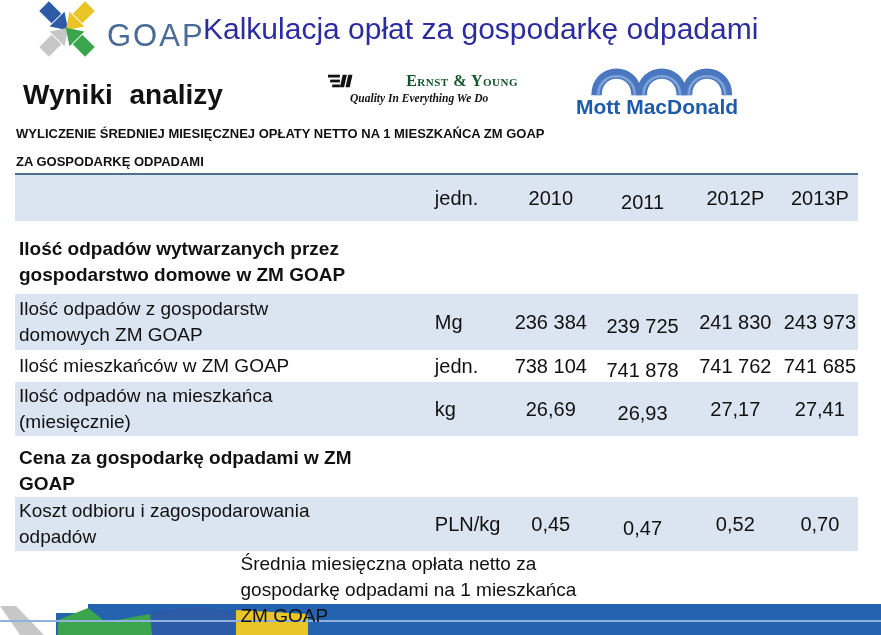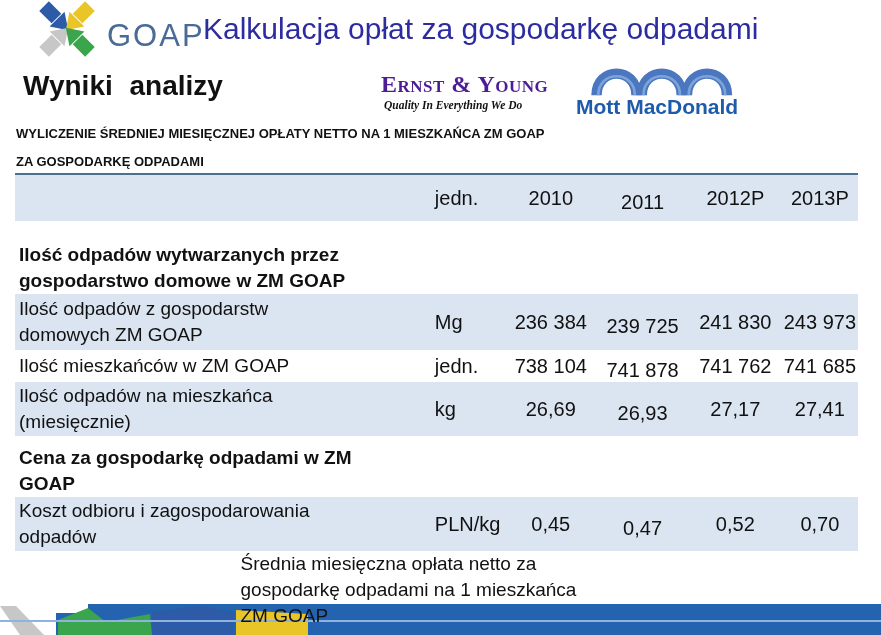--- a/index.html
+++ b/index.html
@@ -19,43 +19,43 @@
   *{margin:0;padding:0;box-sizing:border-box;}
   html,body{background:#ffffff;}
   body{font-family:"Liberation Sans", sans-serif;}
   .slide{position:relative;width:881px;height:635px;background:#ffffff;overflow:hidden;}
 
   
   .goap-logo{position:absolute;left:27px;top:-2px;width:80px;height:62px;}
   .goap-text{position:absolute;left:107px;top:18px;font-size:31px;letter-spacing:2px;color:var(--goap-text);}
   .slide-title{position:absolute;left:203px;top:12px;font-size:30px;color:var(--title-color);white-space:nowrap;}
 
-  .section-heading{position:absolute;left:23px;top:70px;font-size:28px;font-weight:bold;color:#111;word-spacing:9px;}
+  .section-heading{position:absolute;left:23px;top:79px;font-size:28px;font-weight:bold;color:#111;word-spacing:9px;}
 
   
   .ey{position:absolute;left:328px;top:71px;width:190px;}
   .ey-top{display:flex;align-items:center;gap:5px;}
-  .ey-name{font-family:"Liberation Serif", serif;font-weight:bold;font-variant:small-caps;font-size:24px;color:#4c1d95;white-space:nowrap;letter-spacing:.5px;margin-left:48px;}
-  .ey-tagline{font-family:"Liberation Serif", serif;font-style:italic;font-weight:bold;font-size:11.5px;color:#111;margin:1px 0 0 56px;white-space:nowrap;}
+  .ey-name{font-family:"Liberation Serif", serif;font-weight:bold;font-variant:small-caps;font-size:16px;color:#14532d;white-space:nowrap;letter-spacing:.5px;margin-left:48px;}
+  .ey-tagline{font-family:"Liberation Serif", serif;font-style:italic;font-weight:bold;font-size:11.5px;color:#111;margin:1px 0 0 22px;white-space:nowrap;}
 
   
   .mott{position:absolute;left:576px;top:56px;width:170px;}
   .mott-arches{display:block;margin-left:4px;}
   .mott-name{font-size:21px;font-weight:bold;color:var(--mott-blue);white-space:nowrap;margin-top:-1px;}
 
   
   .table-title{position:absolute;left:16px;top:120px;width:856px;font-size:13px;font-weight:bold;line-height:28px;color:#111;}
 
   
   .dtable{position:absolute;left:15px;top:173px;width:843px;z-index:4;}
   .trow{display:flex;width:100%;}
   .trow.shade{background:var(--row-shade);}
   .thead{background:var(--row-shade);border-top:2px solid var(--header-border);height:48px;align-items:center;}
   .data{align-items:center;}
-  .section{align-items:flex-end;font-weight:bold;}
+  .section{align-items:center;font-weight:bold;}
   .cell{white-space:pre-line;line-height:26px;font-size:19px;color:#111;}
   .c0{width:400px;padding-left:4px;padding-right:8px;}
   .c1{width:78px;padding-left:5px;text-align:left;}
   .c2{width:94px;}.c3{width:96px;margin-top:8px;}.c4{width:96px;}.c5{width:79px;}
   .num{text-align:center;font-size:20px;}
   .unit{font-size:20px;margin-left:28px;}
   .sec{width:370px;padding-left:4px;}
   .thead .cell{font-size:20px;}
   .trow:nth-child(2){min-height:73px;padding-top:9px;}
   .trow:nth-child(3){height:56px;}

